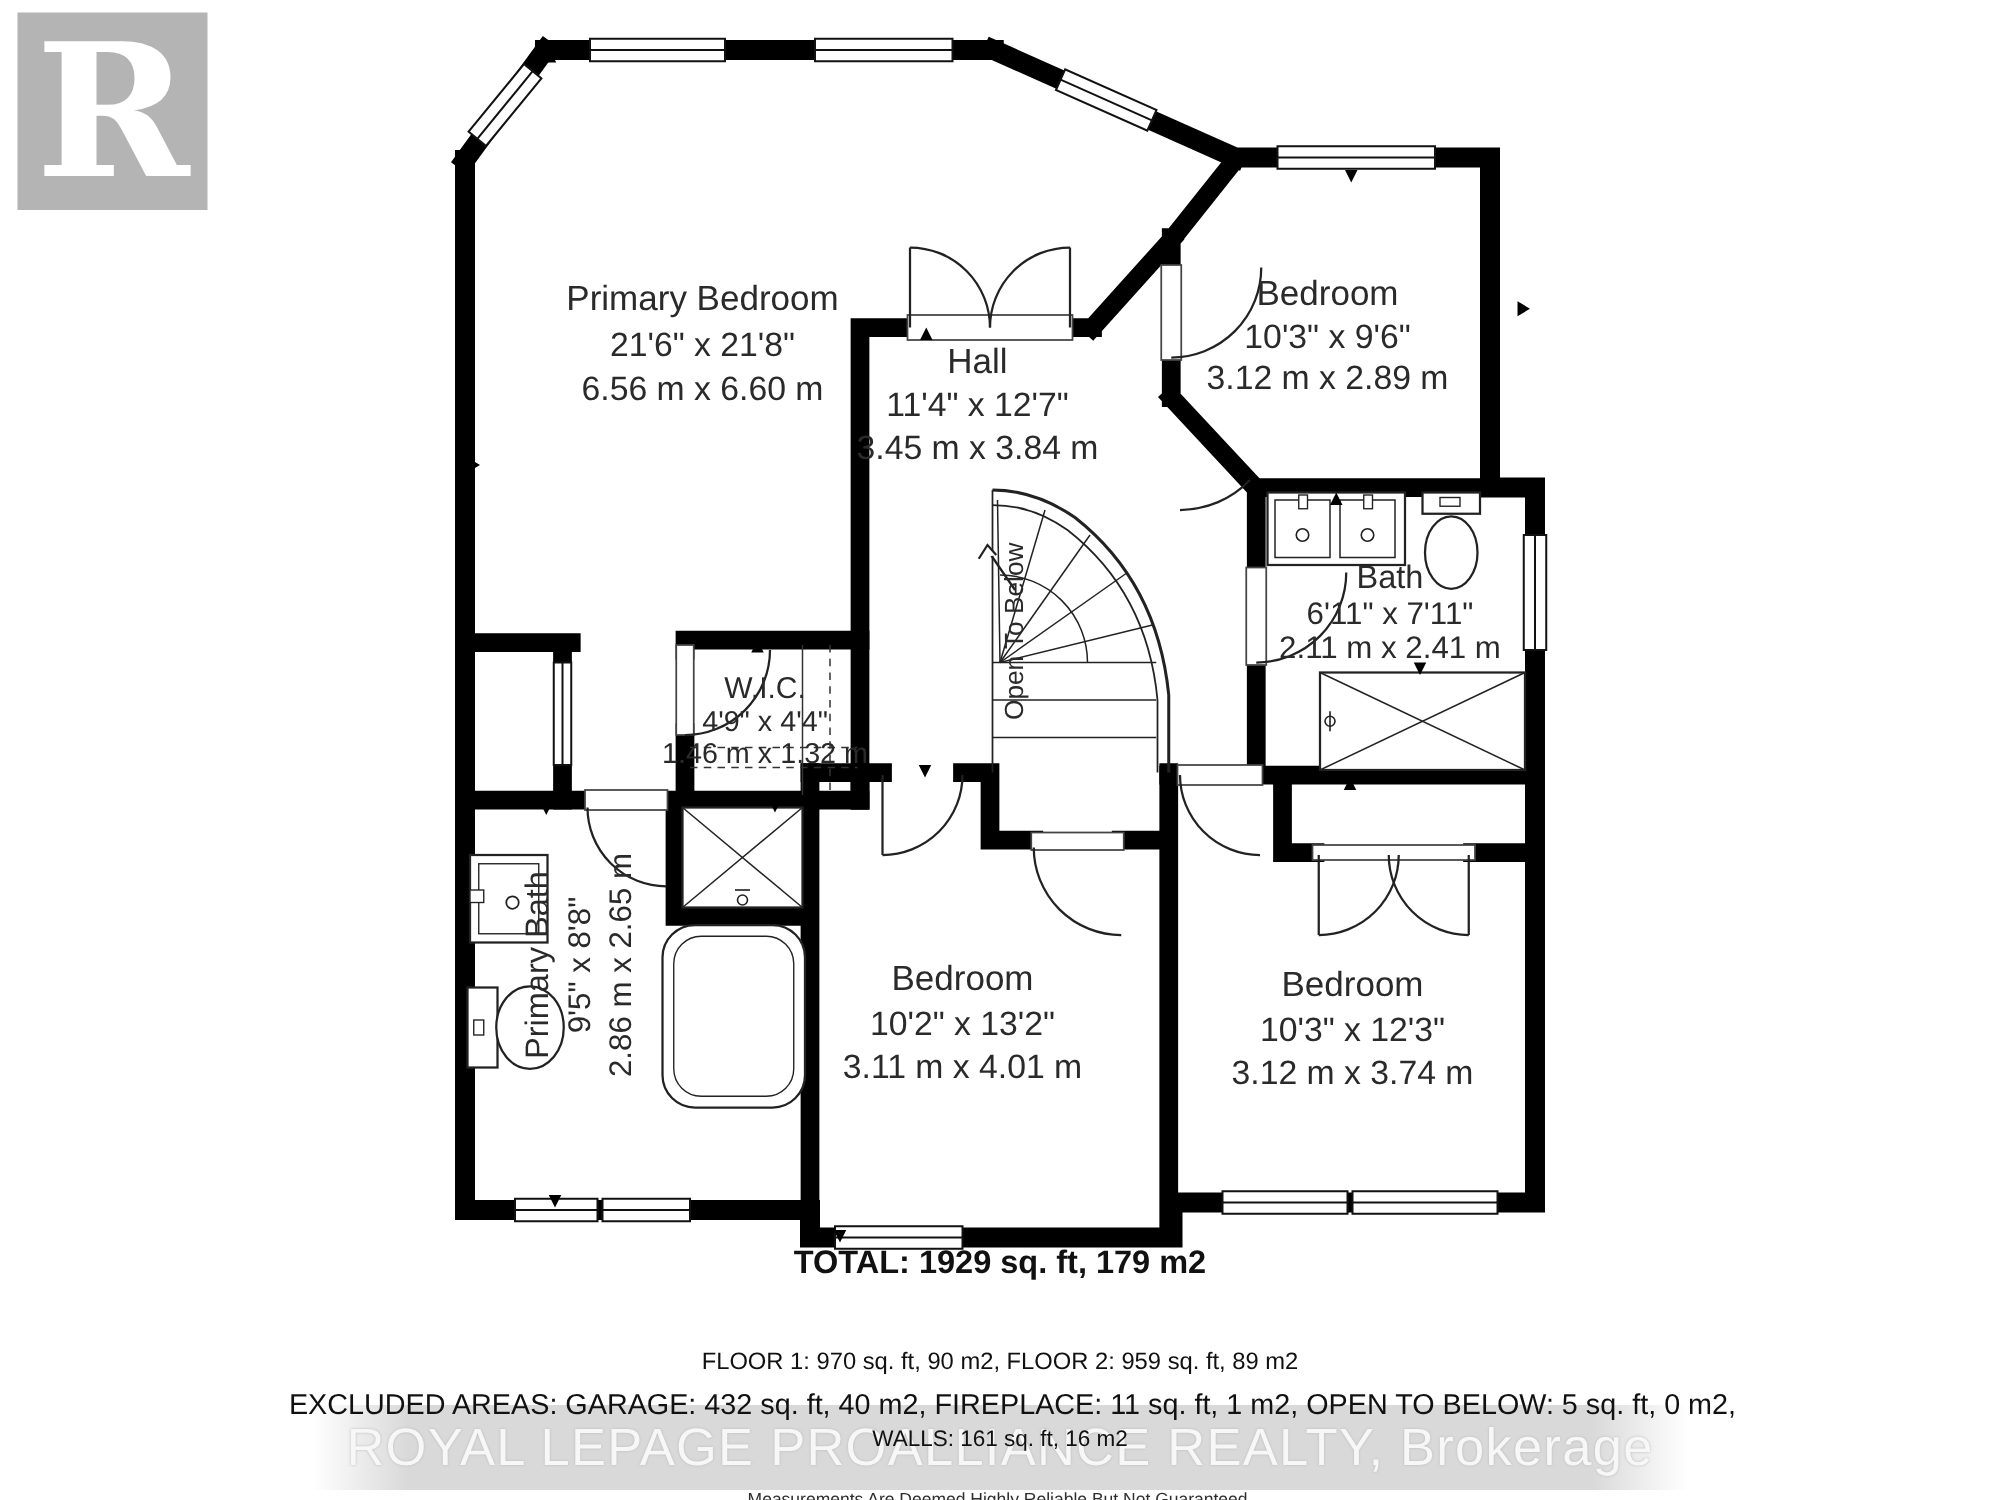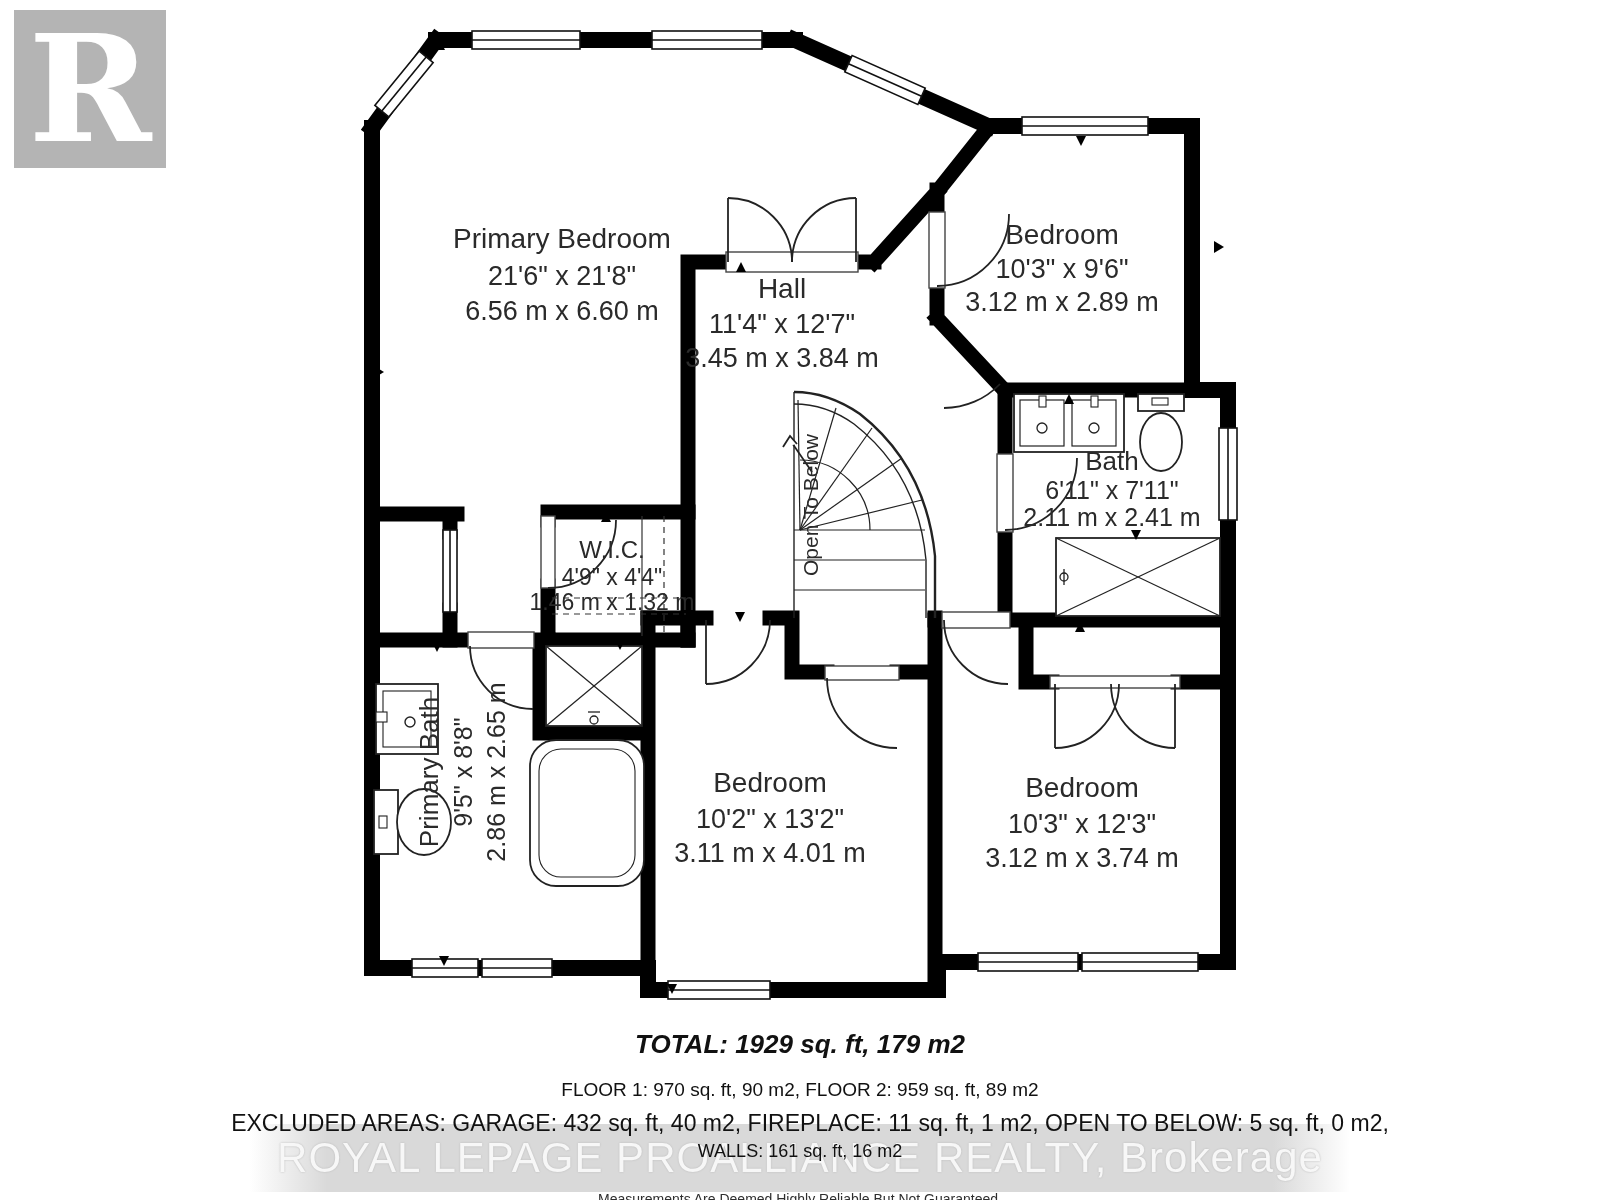--- a/index.html
+++ b/index.html
@@ -15,21 +15,21 @@
   .logo-text{margin-top:6px;color:#b4b4b4;font-size:33px;letter-spacing:7px;
              font-family:"Liberation Sans",sans-serif;}
   .logo-text sup{font-size:14px;letter-spacing:0;}
 
   
   .plan{position:absolute;left:0;top:0;}
 
   
   .summary{position:absolute;left:0;width:1600px;text-align:center;
            color:#111;z-index:3;}
-  .line-total{top:1029px;font-size:26px;font-weight:bold;font-style:italic;}
+  .line-total{top:994px;font-size:26px;font-weight:bold;}
   .line-floors{top:1079px;font-size:19px;}
   .line-excluded{top:1110px;font-size:23px;padding-left:10px;}
   .line-walls{top:1141px;font-size:18px;}
   .watermark{position:absolute;left:250px;top:1124px;width:1100px;height:68px;
              z-index:2;display:flex;align-items:center;justify-content:center;
              background:linear-gradient(90deg,rgba(217,217,217,0) 0%,
                         rgba(217,217,217,1) 7%,rgba(217,217,217,1) 93%,
                         rgba(217,217,217,0) 100%);}
   .watermark span{font-size:42px;color:#f7f7f7;letter-spacing:1px;
                   text-shadow:0 0 2px #b5b5b5;white-space:nowrap;}

